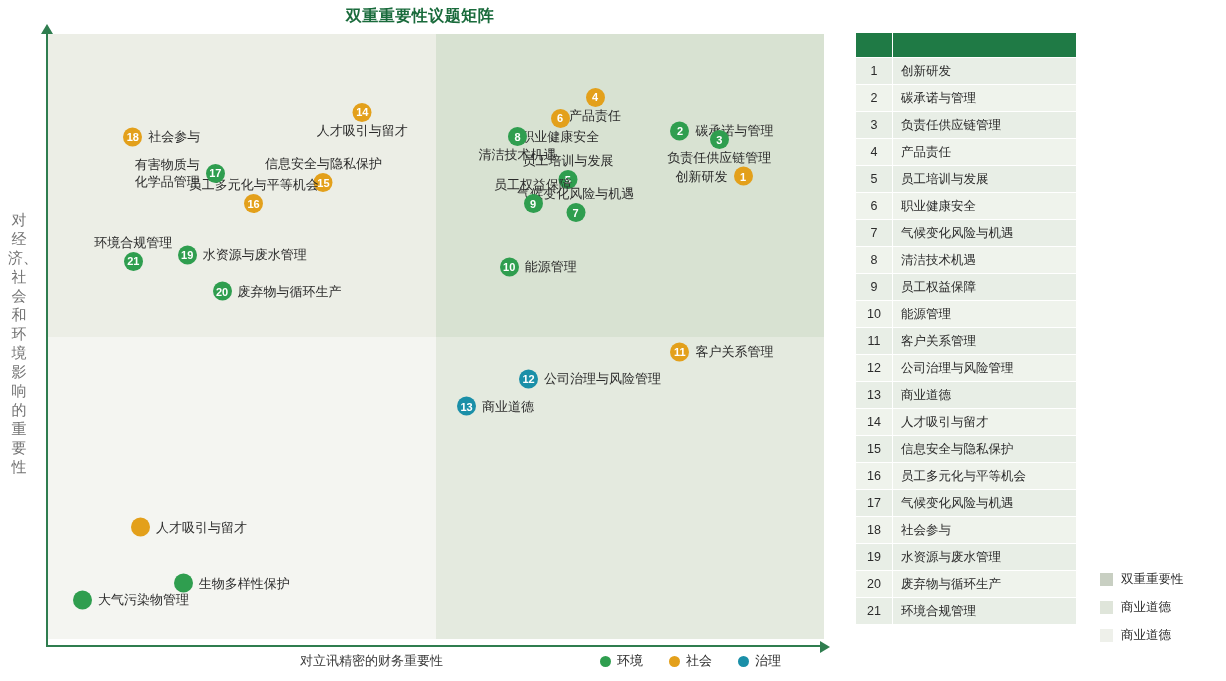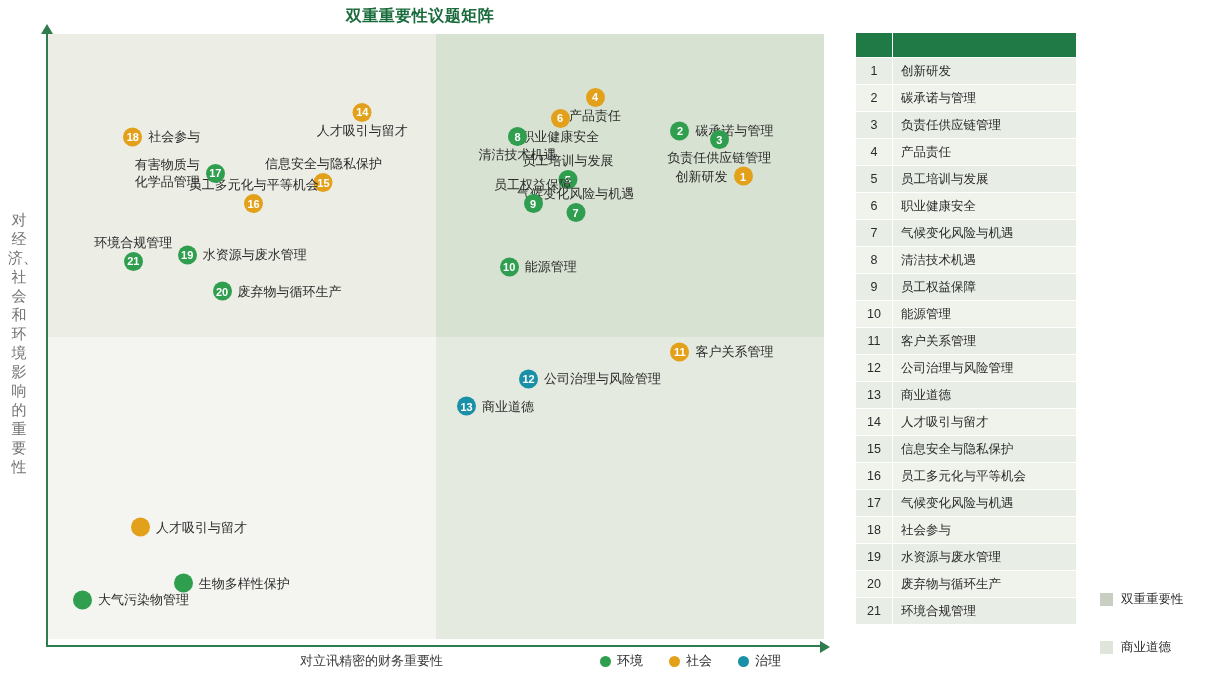--- a/index.html
+++ b/index.html
@@ -183,21 +183,20 @@
     left: 1100px;
     top: 565px;
     font-size: 12.5px;
     color: #2b2b2b;
   }
   .imp-legend .row {
     display: flex;
     align-items: center;
     gap: 8px;
     height: 28px;
-    margin-top: 20px;
   }
   .imp-legend .sw { width: 13px; height: 13px; }
 </style>
 </head>
 <body>
 
 <div id="root">
 
   <div class="chart-title">双重重要性议题矩阵</div>
 

